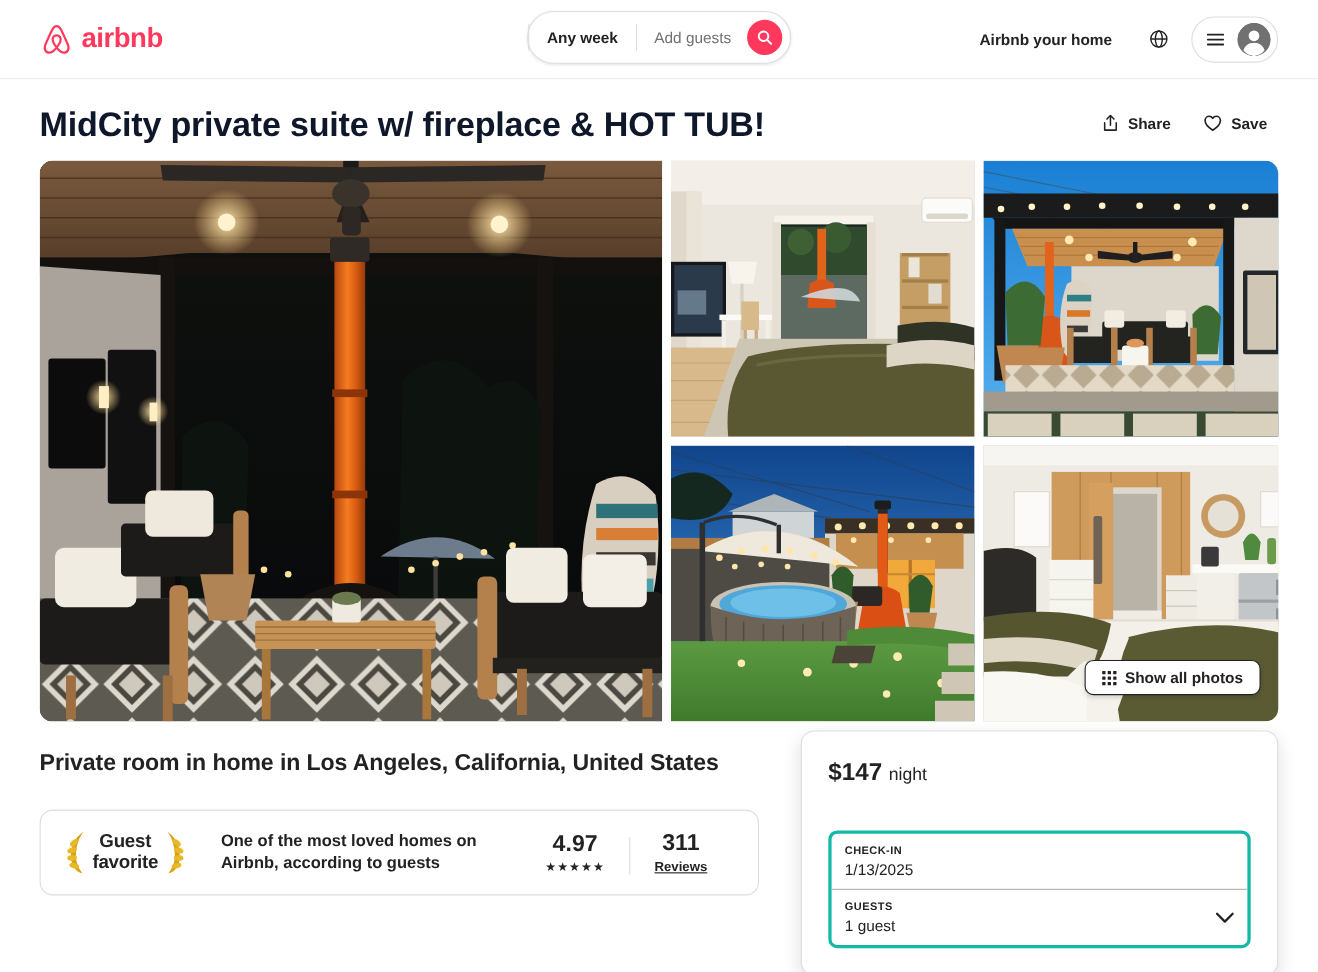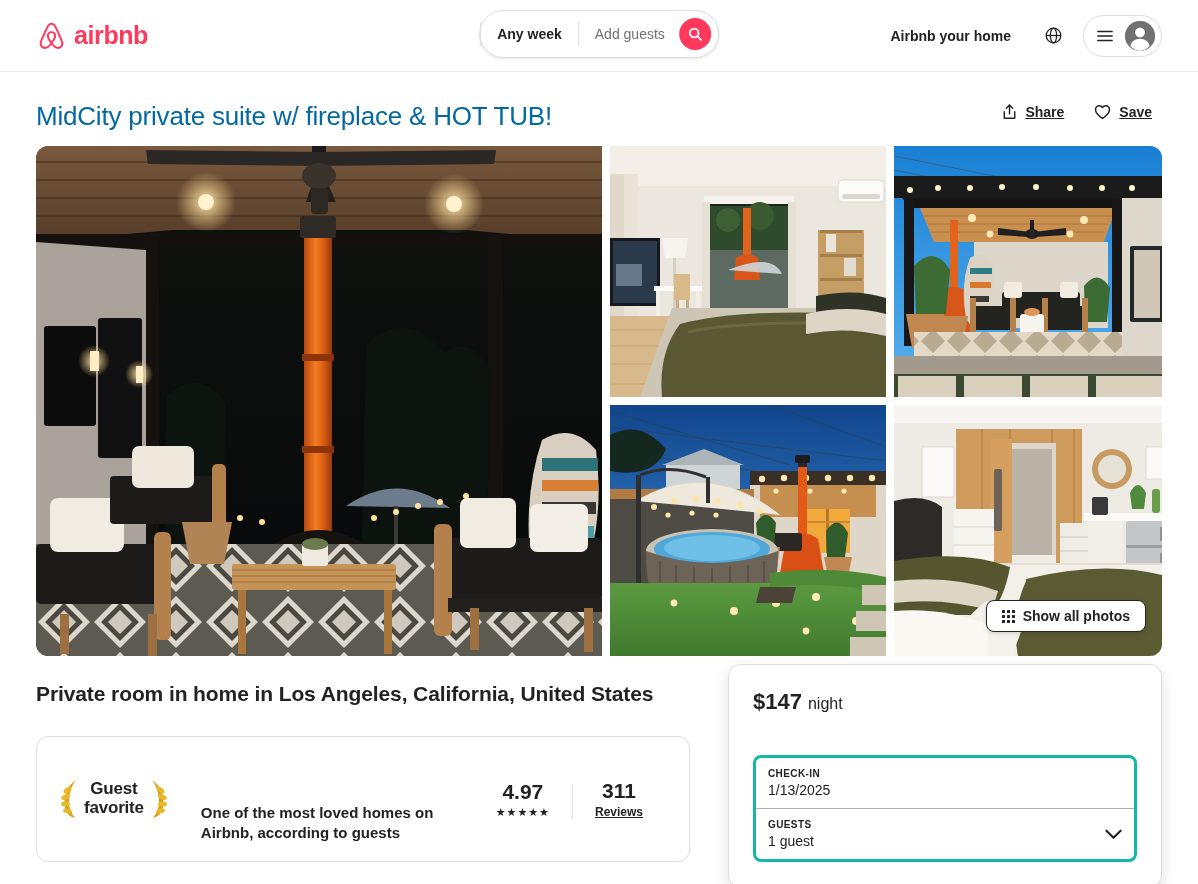--- a/index.html
+++ b/index.html
@@ -78,30 +78,30 @@
   }
 
   
   .page { padding: 0 36px; }
 
   .title-row {
     display: flex; align-items: flex-end; justify-content: space-between;
     padding-top: 24px; padding-bottom: 14px;
   }
   .listing-title {
-    font-size: 26px; font-weight: 400; color: #0369a1; letter-spacing: -0.2px;
+    font-size: 31px; font-weight: 700; color: #0f172a; letter-spacing: -0.2px;
   }
   .title-actions { display: flex; align-items: center; gap: 10px; padding-bottom: 4px; }
   .action-btn {
     display: flex; align-items: center; gap: 8px;
     padding: 8px 10px; border-radius: 8px; cursor: pointer;
     background: transparent; border: none;
     font-size: 14px; font-weight: 600; color: #222;
   }
-  .action-btn span.lbl { text-decoration: underline; }
+  .action-btn span.lbl { }
 
   
   .gallery {
     display: grid;
     grid-template-columns: 566px 276px 276px;
     grid-template-rows: 251px 251px;
     gap: 8px;
     border-radius: 12px;
     overflow: hidden;
     position: relative;
@@ -137,21 +137,21 @@
     padding: 18px 24px;
     display: flex; align-items: center;
   }
   .fav-badge { display: flex; align-items: center; gap: 3px; flex: none; }
   .fav-badge-text {
     font-size: 17px; font-weight: 600; line-height: 1.1; color: #222;
     text-align: center; letter-spacing: -0.2px;
   }
   .fav-tagline {
     font-size: 15px; font-weight: 600; color: #222; line-height: 1.33;
-    margin-left: 34px; width: 266px; margin-top: 48px;
+    margin-left: 34px; width: 266px;
   }
   .fav-stats { margin-left: auto; display: flex; align-items: flex-end; }
   .stat { text-align: center; padding: 0 22px; }
   .stat-num { font-size: 21px; font-weight: 600; color: #222; line-height: 1.15; }
   .stat-sub { font-size: 11px; color: #222; margin-top: 2px; }
   .stat-sub.ul { text-decoration: underline; font-weight: 600; font-size: 12px; }
   .stars { font-size: 11px; letter-spacing: 1px; color: #222; margin-top: 2px; }
   .stat-div { width: 1px; height: 34px; background: #dddddd; }
 
   

